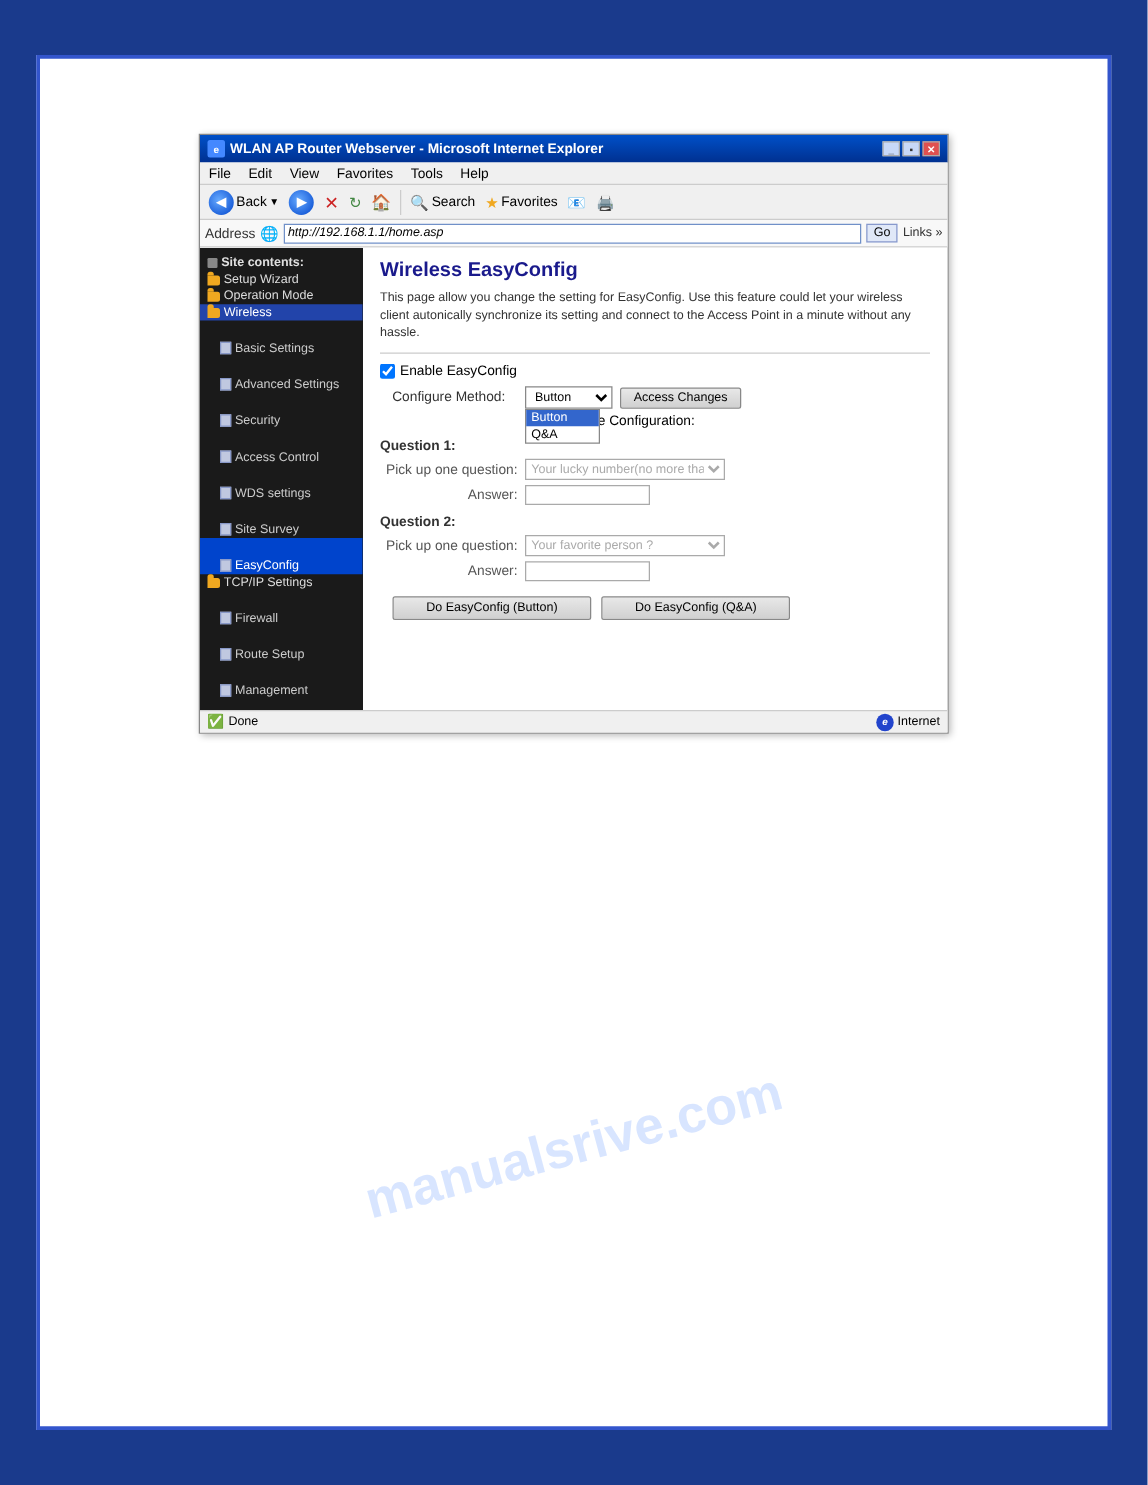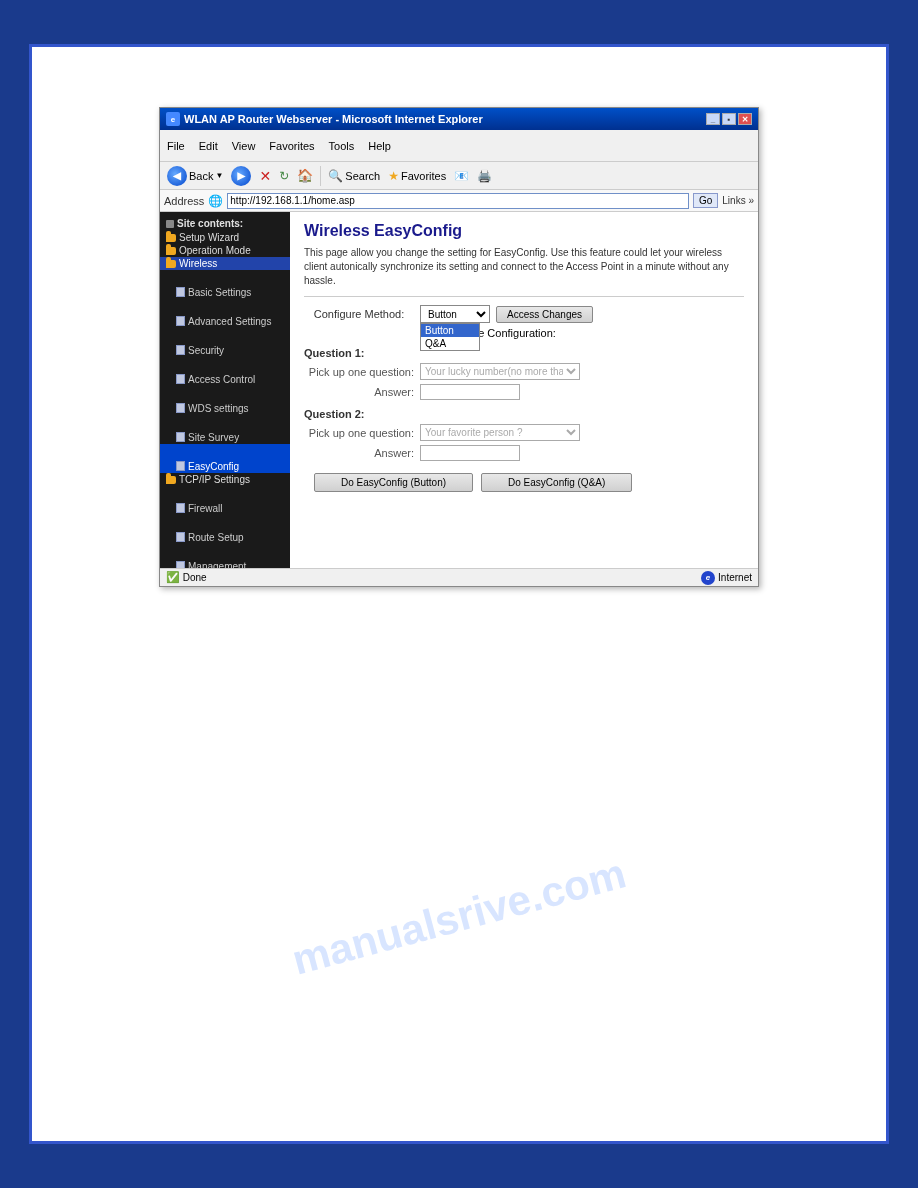--- a/index.html
+++ b/index.html
@@ -81,21 +81,21 @@
     }
     .tb-btn.close { background: #e05050; color: white; }
     
     .menu-bar {
       background: #f0f0f0;
       border-bottom: 1px solid #ccc;
       display: flex;
       align-items: center;
       padding: 1px 4px;
       font-size: 11px;
-      height: 32px;
+      height: 18px;
       gap: 8px;
     }
     .menu-item {
       cursor: pointer;
       padding: 0 3px;
       color: #000;
       text-decoration: none;
     }
     
     .toolbar {
@@ -131,20 +131,21 @@
       gap: 4px;
     }
     .address-label { color: #333; font-size: 11px; }
     .address-input {
       flex: 1;
       border: 1px solid #7090c8;
       height: 16px;
       font-size: 10px;
       padding: 0 2px;
       background: white;
+      font-style: italic;
     }
     .go-btn {
       background: #e0e8f8;
       border: 1px solid #8899cc;
       font-size: 10px;
       padding: 1px 5px;
       cursor: pointer;
     }
     .links-text { font-size: 10px; color: #333; }
     
@@ -551,20 +552,24 @@
 
       <div class="main-content">
 
 
         <div class="content-area">
           <div class="page-title">Wireless EasyConfig</div>
           <div class="description">This page allow you change the setting for EasyConfig. Use this feature could let your wireless client autonically synchronize its setting and connect to the Access Point in a minute without any hassle.</div>
 
           <div class="form-section">
 
+            <div class="checkbox-row">
+              <input type="checkbox" checked="" style="width: 12px; height: 12px;">
+              <span>Enable EasyConfig</span>
+            </div>
 
             <div class="method-row">
               <span class="method-label">Configure Method:</span>
               <div class="dropdown-container">
                 <select class="dropdown-select">
                   <option>Button</option>
                   <option>Q&amp;A</option>
                 </select>
                 
                 <div class="dropdown-menu">

